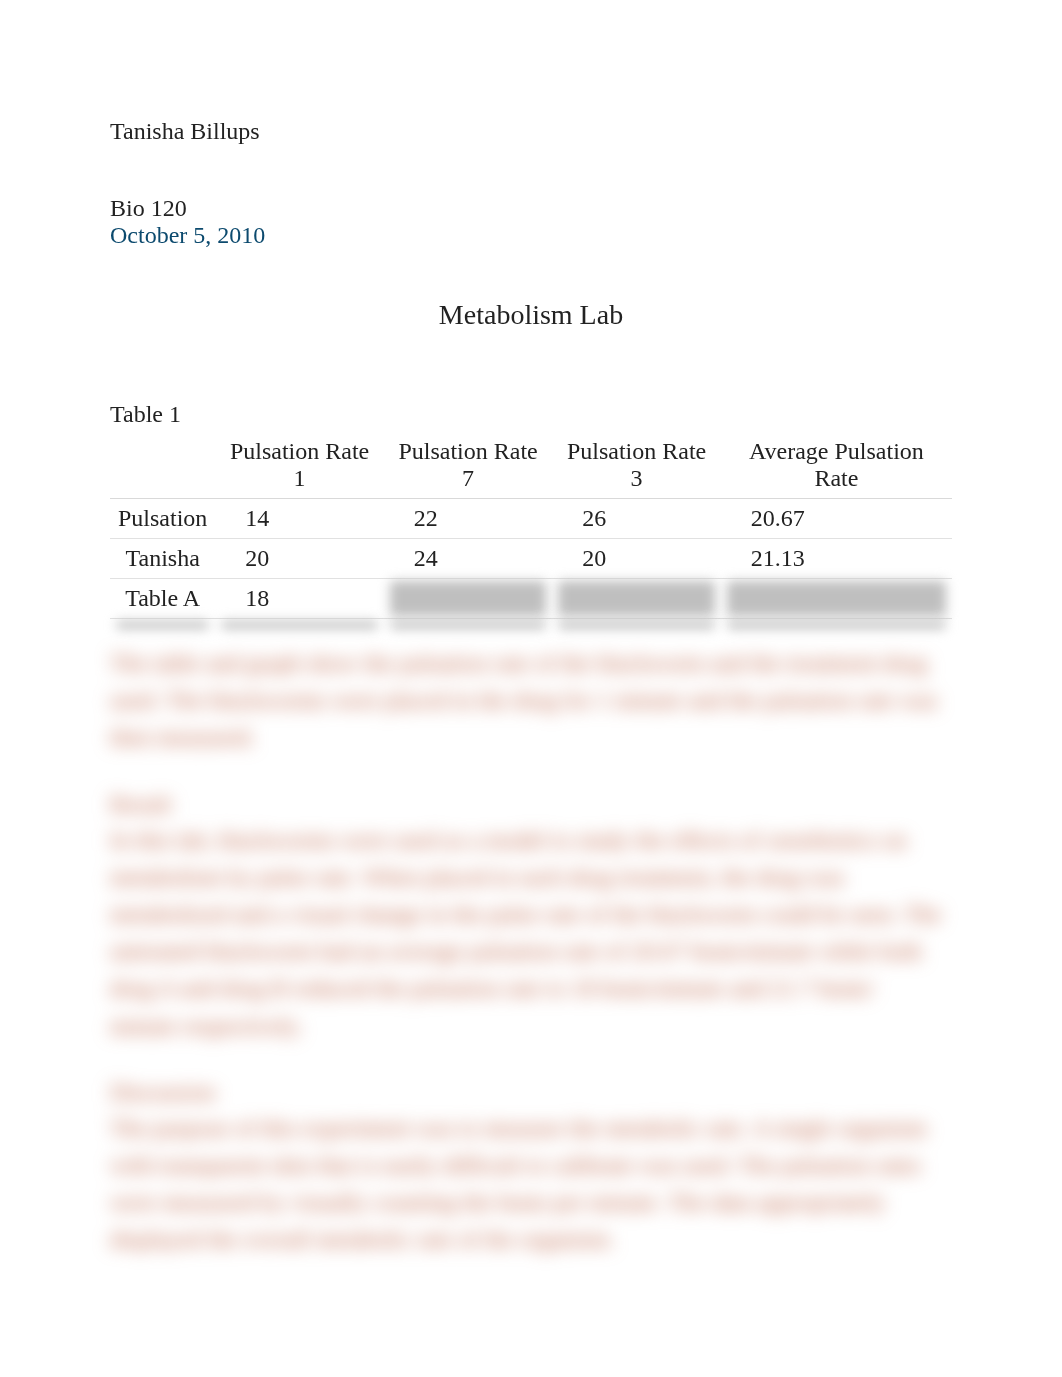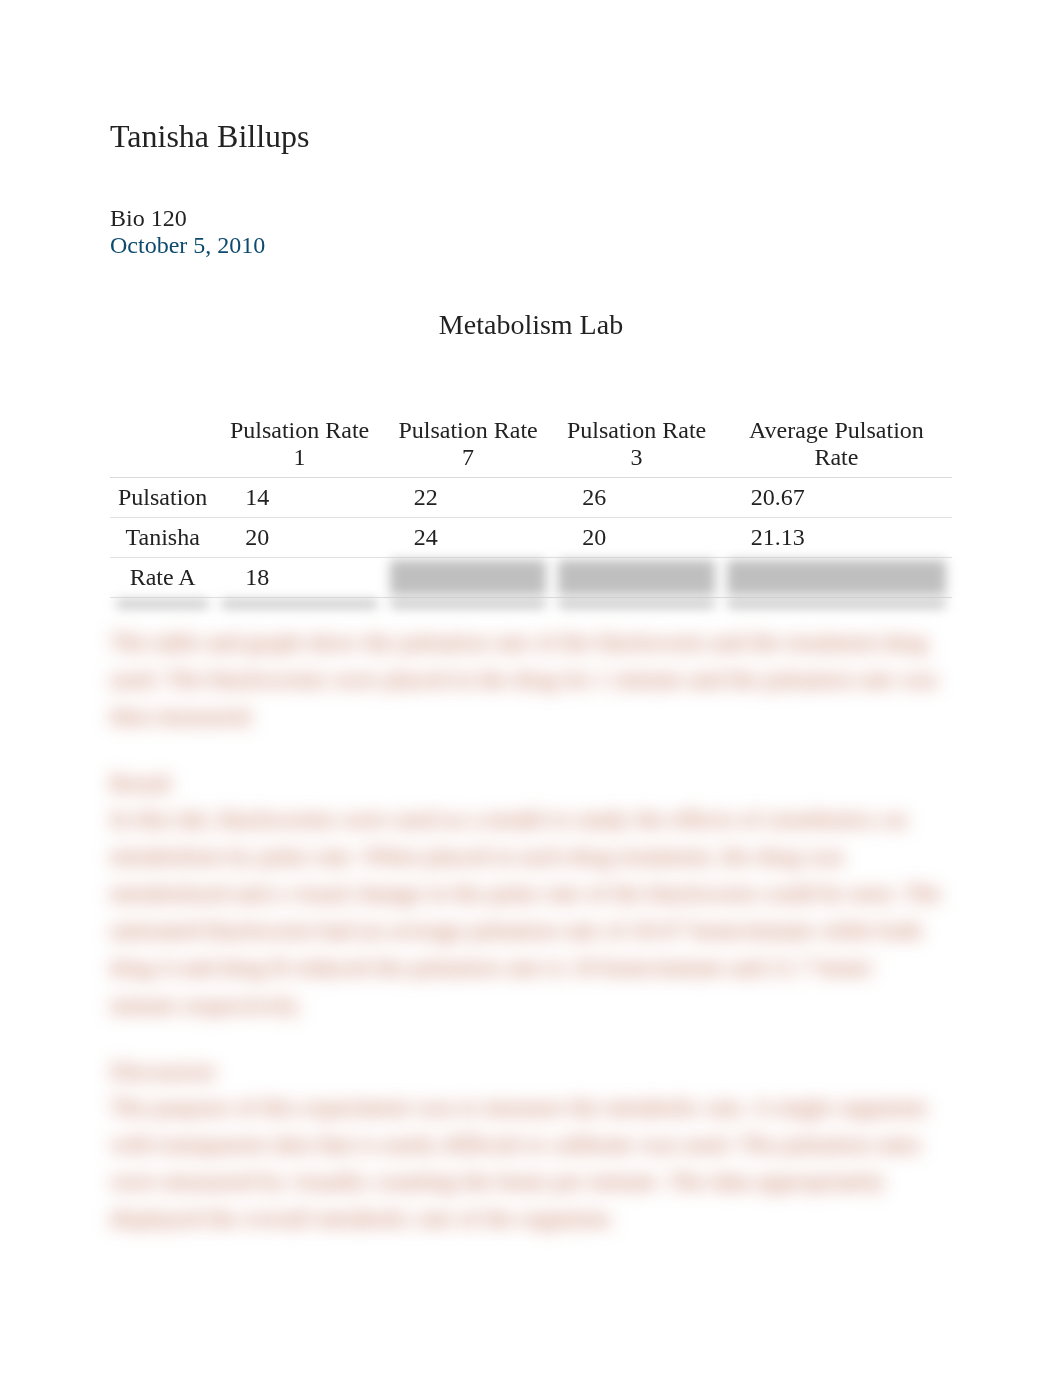--- a/index.html
+++ b/index.html
@@ -11,21 +11,21 @@
       position: relative;
       overflow: hidden;
     }
     .page {
       width: 1062px;
       height: 1377px;
       background: #ffffff;
       padding: 118px 110px 60px 110px;
       position: relative;
     }
-    .author { font-size: 32px; color: #222; margin-bottom: 50px; }
+    .author { font-size: 24px; color: #222; margin-bottom: 50px; }
     .course { font-size: 24px; color: #222; }
     .date { font-size: 24px; color: #0c4a6e; margin-bottom: 50px; }
     .title { font-size: 28px; color: #222; text-align: center; margin-bottom: 70px; }
     .table-label { font-size: 24px; color: #222; margin-bottom: 4px; }
 
     .data-table {
       width: 100%;
       border-collapse: collapse;
       font-size: 24px;
       color: #222;
@@ -78,20 +78,21 @@
 </head>
 <body>
 
 <div class="page">
 
   <div class="author">Tanisha Billups</div>
   <div class="course">Bio 120</div>
   <div class="date">October 5, 2010</div>
   <div class="title">Metabolism Lab</div>
 
+  <div class="table-label">Table 1</div>
 
   <table class="data-table">
     <thead>
       <tr>
         <th></th>
         <th>Pulsation Rate 1</th>
         <th>Pulsation Rate 7</th>
         <th>Pulsation Rate 3</th>
         <th>Average Pulsation Rate</th>
       </tr>
@@ -105,21 +106,21 @@
         <td class="val">20.67</td>
       </tr>
       <tr>
         <td>Tanisha</td>
         <td class="val">20</td>
         <td class="val">24</td>
         <td class="val">20</td>
         <td class="val">21.13</td>
       </tr>
       <tr>
-        <td>Rate A</td>
+        <td>Table A</td>
         <td class="val">18</td>
         <td class="val obscured-cell"></td>
         <td class="val obscured-cell"></td>
         <td class="val obscured-cell"></td>
       </tr>
       <tr class="blurred-row">
         <td class="obscured-cell"></td>
         <td class="val obscured-cell"></td>
         <td class="val obscured-cell"></td>
         <td class="val obscured-cell"></td>

